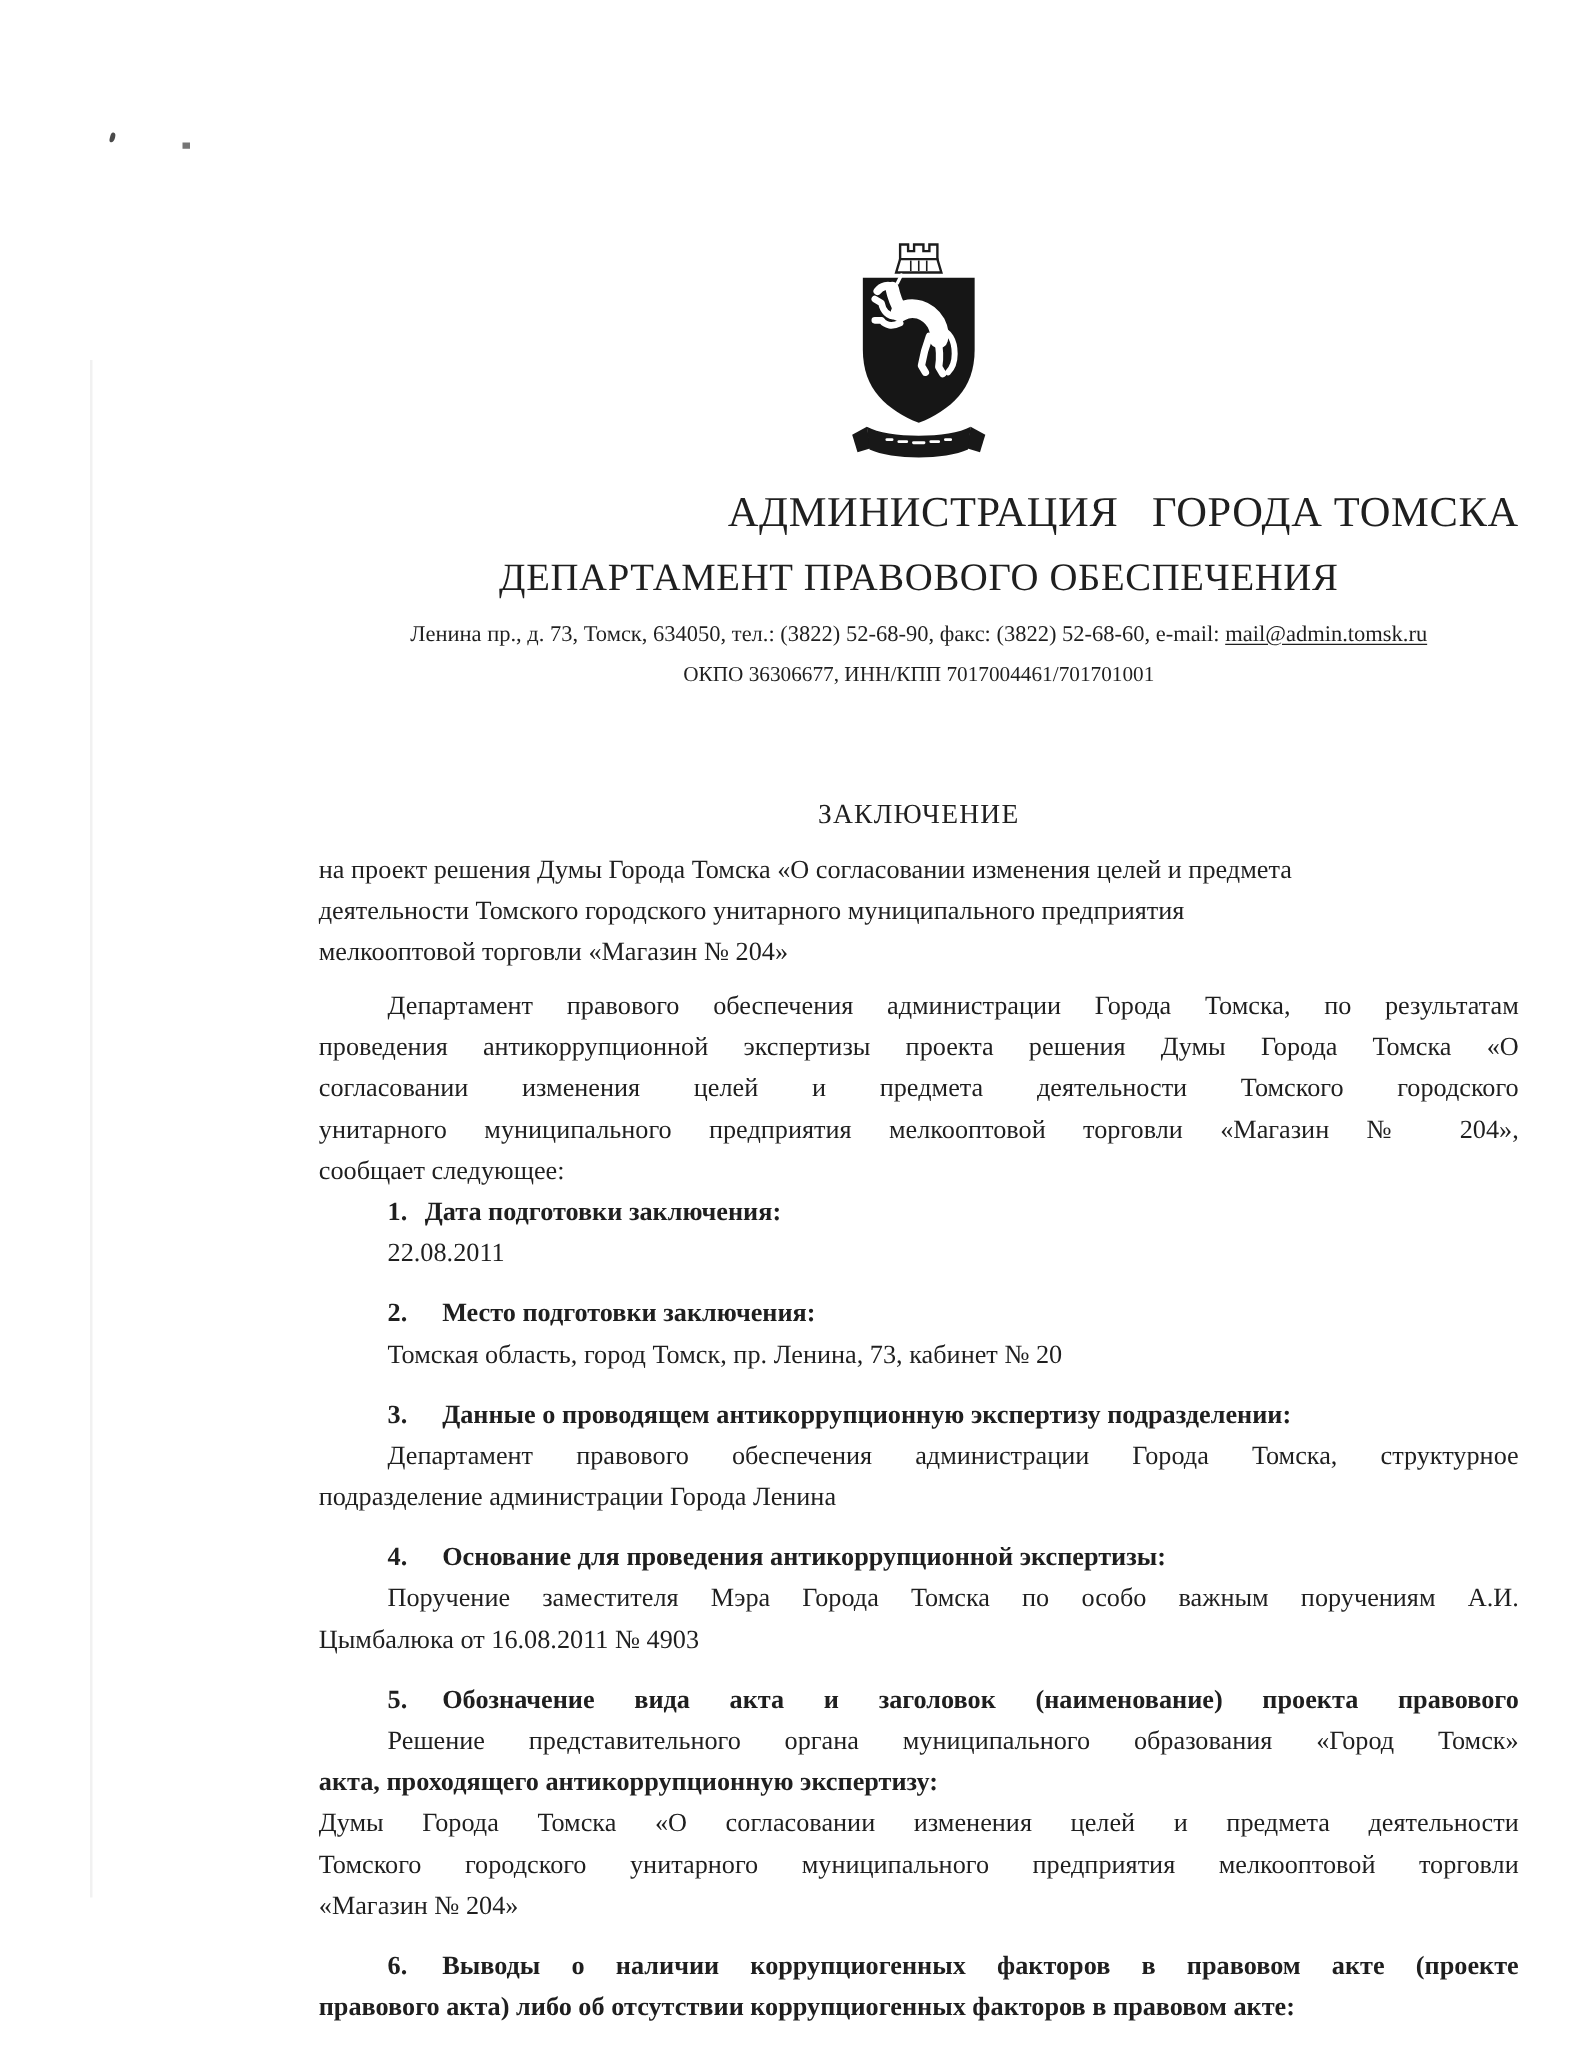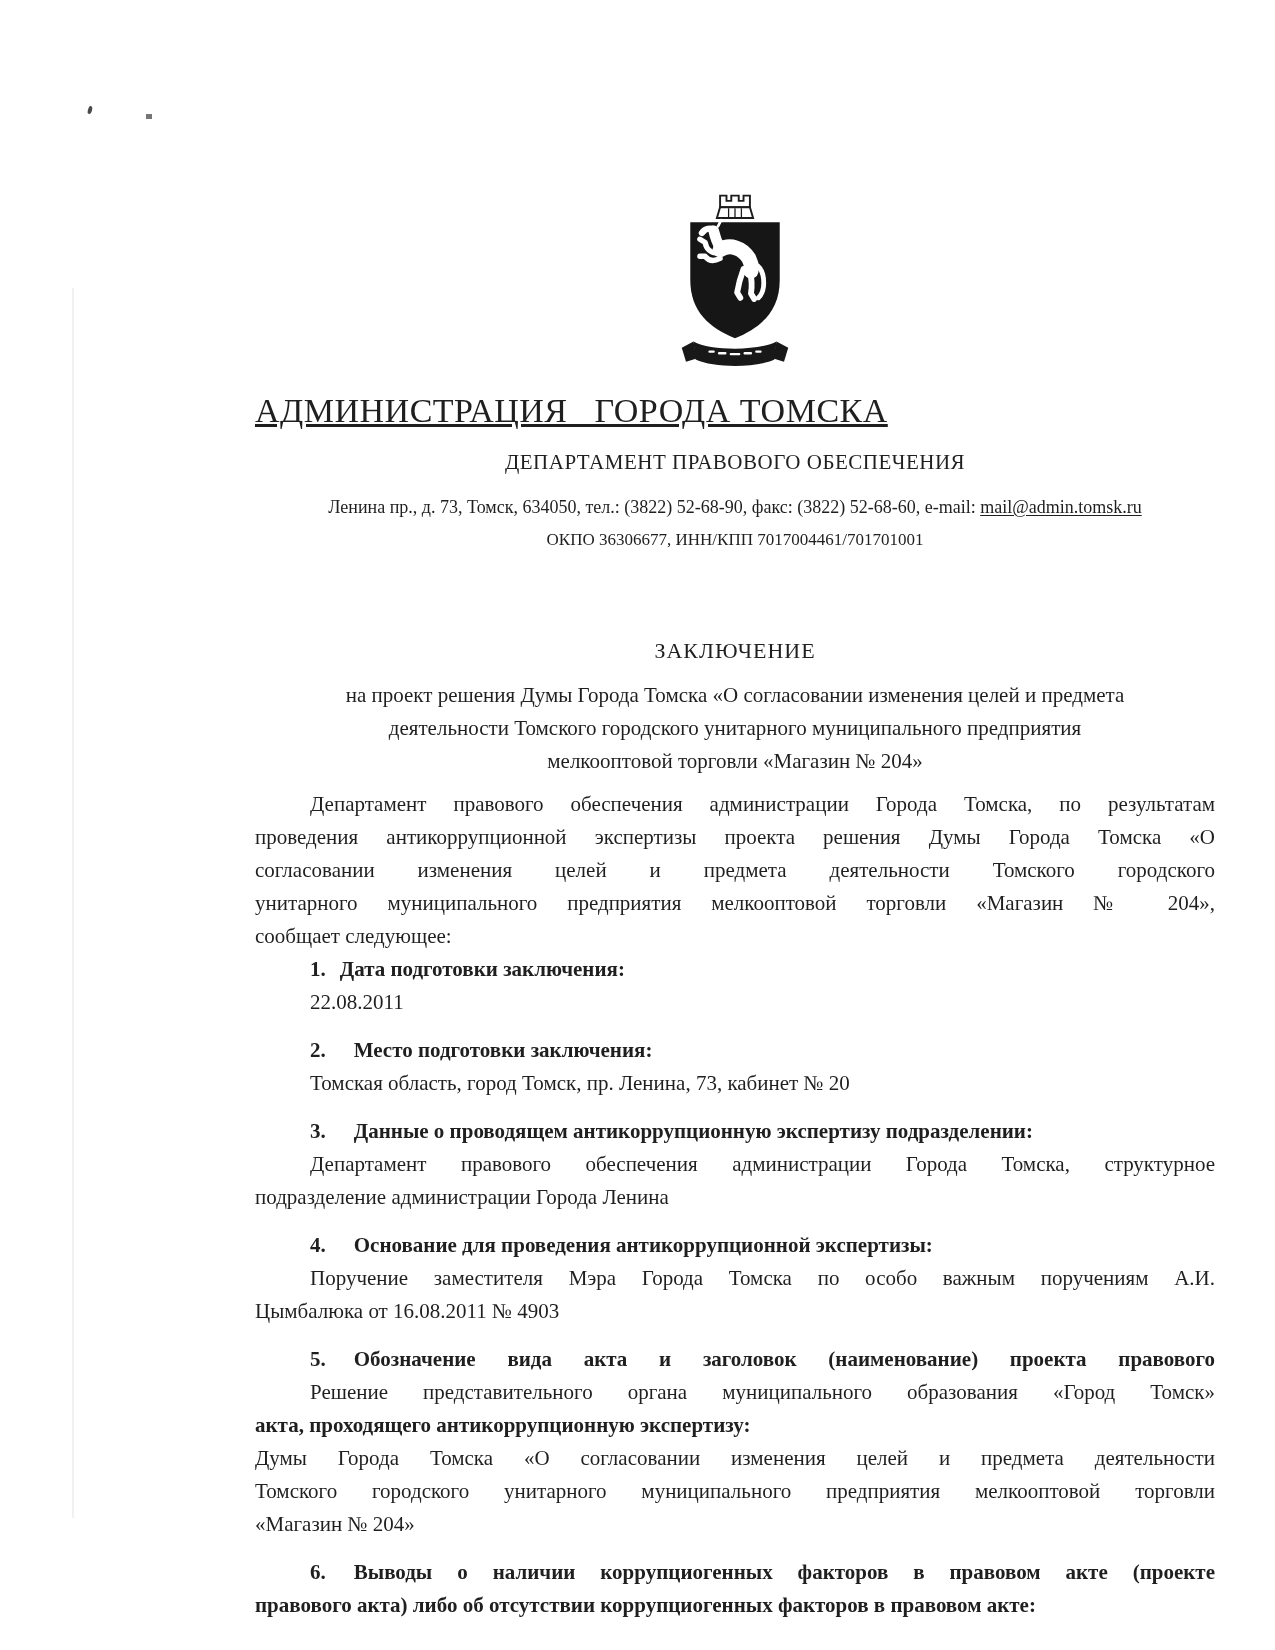--- a/index.html
+++ b/index.html
@@ -7,30 +7,30 @@
   .page {
     position:relative; width:1275px; height:1650px;
     background:#ffffff; overflow:hidden;
     color:#1f1f1f;
     font-family:"Liberation Serif","DejaVu Serif",serif;
   }
   .content { position:absolute; left:255px; top:0; width:960px; }
 
   .emblem { display:block; margin:186px auto 0; }
 
-  .org1 { text-align:left; font-size:34px; line-height:40px; margin:8px 0 12px; letter-spacing:0.5px;text-decoration:underline; }
-  .org2 { text-align:center; font-size:21px; line-height:38px; margin:2px 0 0; letter-spacing:0.5px; }
+  .org1 { text-align:right; font-size:34px; line-height:40px; margin:8px 0 12px; letter-spacing:0.5px; }
+  .org2 { text-align:center; font-size:31px; line-height:38px; margin:2px 0 0; letter-spacing:0.5px; }
   .contact { text-align:center; font-size:18px; line-height:22px; margin:15px 0 0; }
   .codes { text-align:center; font-size:17px; line-height:21px; margin:11px 0 0; }
   .email { text-decoration:underline; text-underline-offset:2px;margin-top:16px; }
 
   .doc-title { text-align:center; font-size:22px; line-height:33px; margin:84px 0 12px; letter-spacing:1px; }
 
   .line { margin:0; font-size:21px; line-height:33px; }
-  .c   { text-align:center; }
+  .c   { }
   .j   { text-align:justify; text-align-last:justify; }
   .ind { padding-left:55px; }
   .hl  { font-weight:bold; }
   .num { font-weight:bold; margin-right:28px; }
   .num.tight { margin-right:14px; }
 
   .subtitle { margin-top:0; }
   .intro { margin-top:10px; }
   .section { margin-top:15px; }
   .section.first { margin-top:0; }

